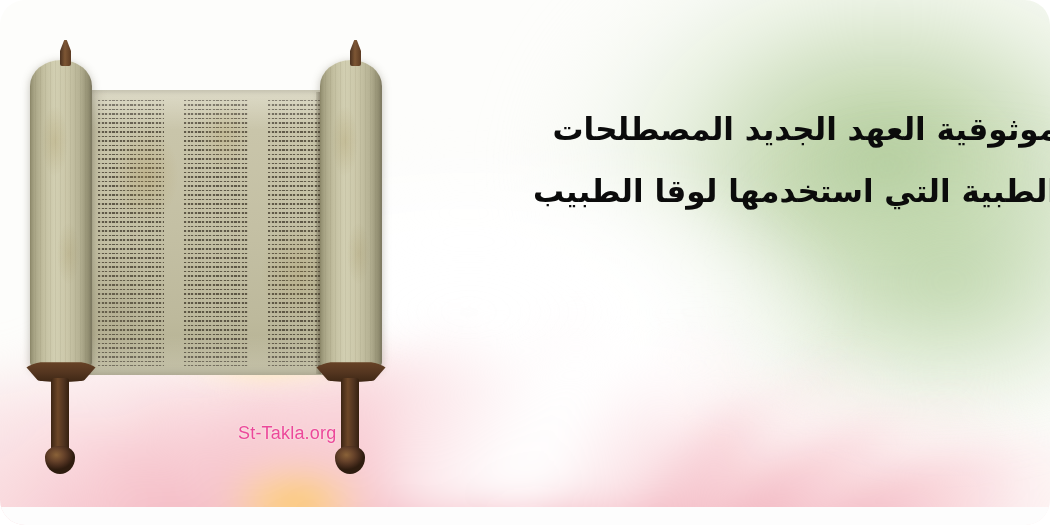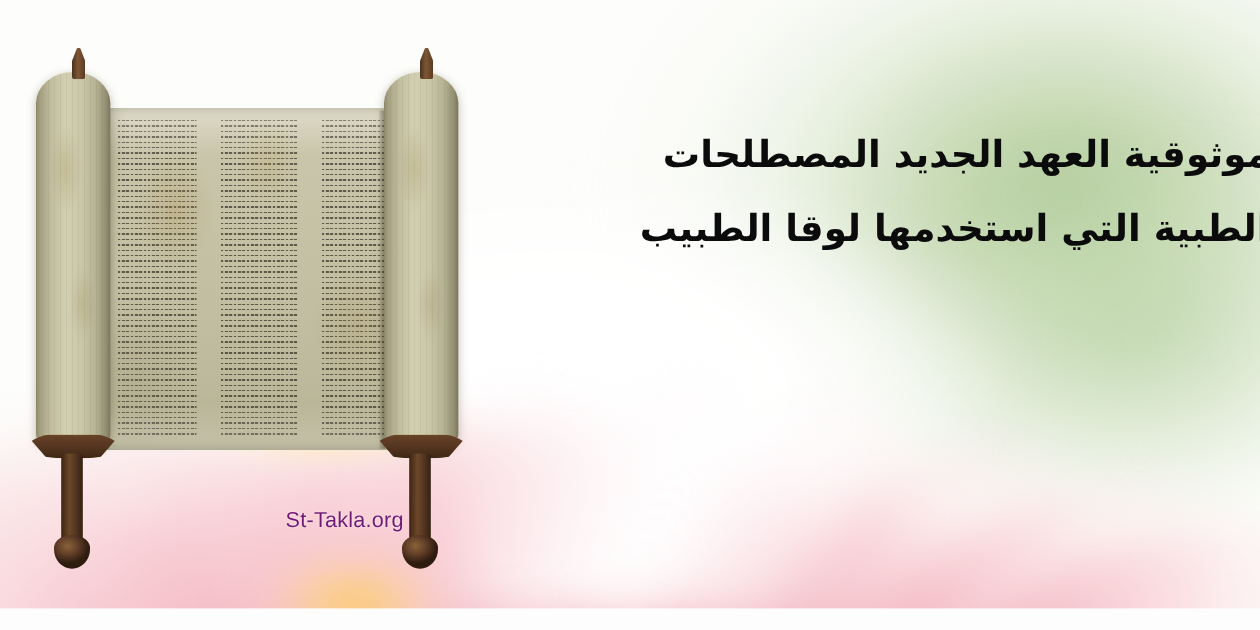--- a/index.html
+++ b/index.html
@@ -9,20 +9,21 @@
     background: #ffffff;
   }
 
   #banner {
     position: relative;
     width: 1050px;
     height: 525px;
     overflow: hidden;
     font-family: "DejaVu Sans", "Liberation Sans", sans-serif;
     background: #ffffff;
+    border-radius: 25px;
   }
 
   
 
   .bg-base {
     position: absolute;
     inset: 0;
     background: #fdfdfb;
   }
 
@@ -387,21 +388,21 @@
 
   
 
   .watermark {
     position: absolute;
     left: 238px;
     top: 423px;
     font-family: "Liberation Sans", sans-serif;
     font-size: 18px;
     font-weight: 400;
-    color: #701a75;
+    color: #ec4899;
     letter-spacing: 0.2px;
     text-shadow: 0 0 2px rgba(255,255,255,0.75);
   }
 </style>
 </head>
 <body>
 
 <div id="banner">
 
   <div class="bg-base"></div>

